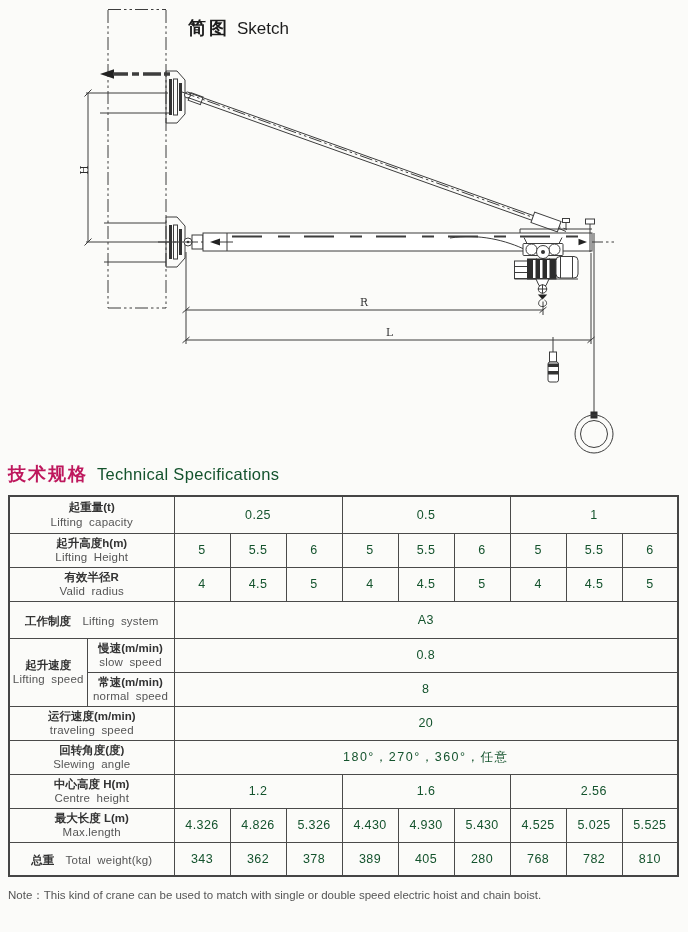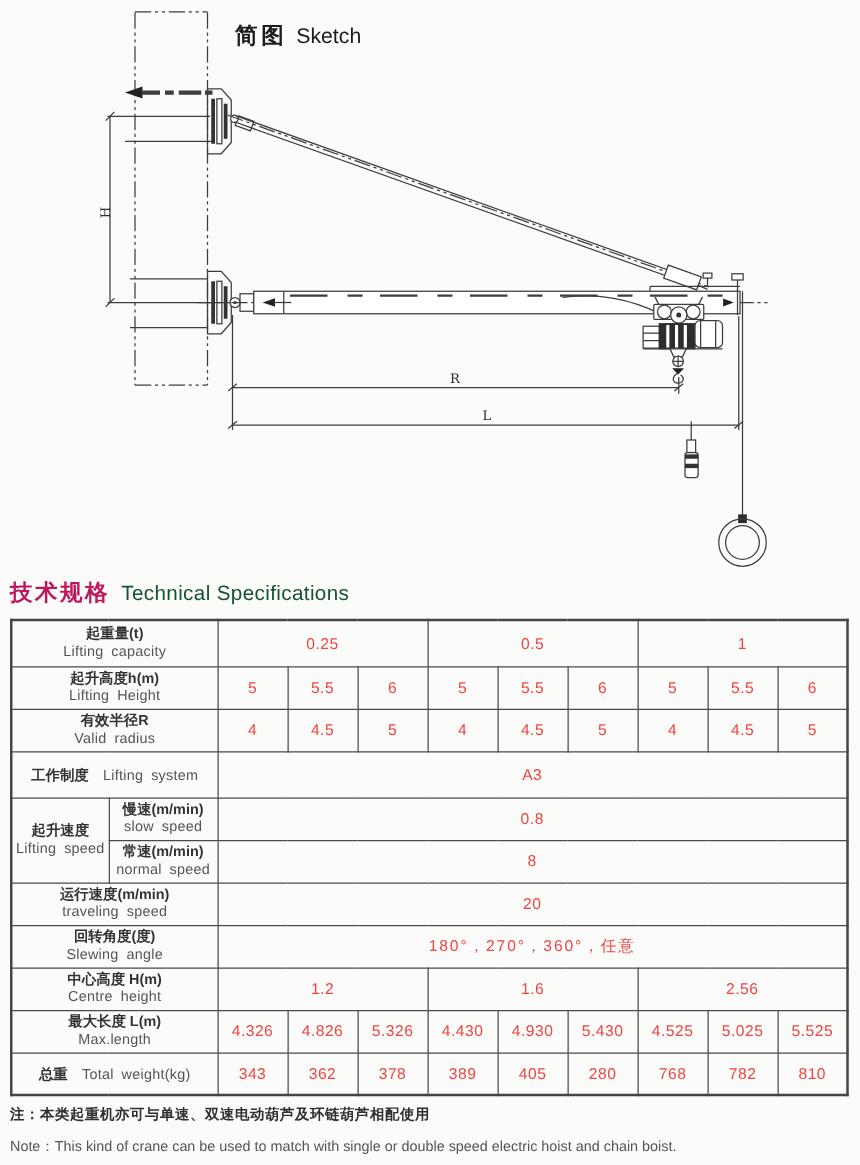--- a/index.html
+++ b/index.html
@@ -30,21 +30,21 @@
     border:1px solid #4a4a4a;
     text-align:center;vertical-align:middle;
     padding:0;overflow:hidden;
   }
   tr{height:34px;}
   tr.r-cap{height:37px;}
   .lblzh{font-size:11.5px;font-weight:bold;color:#333;line-height:1.25;}
   .lblen{font-size:11.5px;color:#555;line-height:1.25;word-spacing:3px;letter-spacing:.2px;}
   .inline-lbl .lblzh,.inline-lbl .lblen{display:inline;}
   .inline-lbl .lblen{margin-left:7px;}
-  td.val{font-size:12.5px;color:#ef4444;letter-spacing:.4px;margin-left:16px;}
+  td.val{font-size:12.5px;color:#14532d;letter-spacing:.4px;margin-left:16px;}
 
   .note{margin:7px 0 0 8px;}
   .note .note-zh{font-size:11.5px;font-weight:bold;color:#2f2f2f;letter-spacing:.5px;}
   .note .note-en{font-size:11.5px;color:#555;margin-top:11px;}
 </style>
 </head>
 <body>
 
 <div class="sketch-wrap">
 <svg width="688" height="458" viewBox="0 0 688 458">
@@ -306,15 +306,14 @@
       <td class="val">405</td>
       <td class="val">280</td>
       <td class="val">768</td>
       <td class="val">782</td>
       <td class="val">810</td>
     </tr>
   </tbody>
 </table>
 
 <div class="note">
-  <div class="note-zh">注：本类起重机亦可与单速、双速电动葫芦及环链葫芦相配使用</div>
   <div class="note-en">Note：This kind of crane can be used to match with single or double speed electric hoist and chain boist.</div>
 </div>
 
 </body></html>

